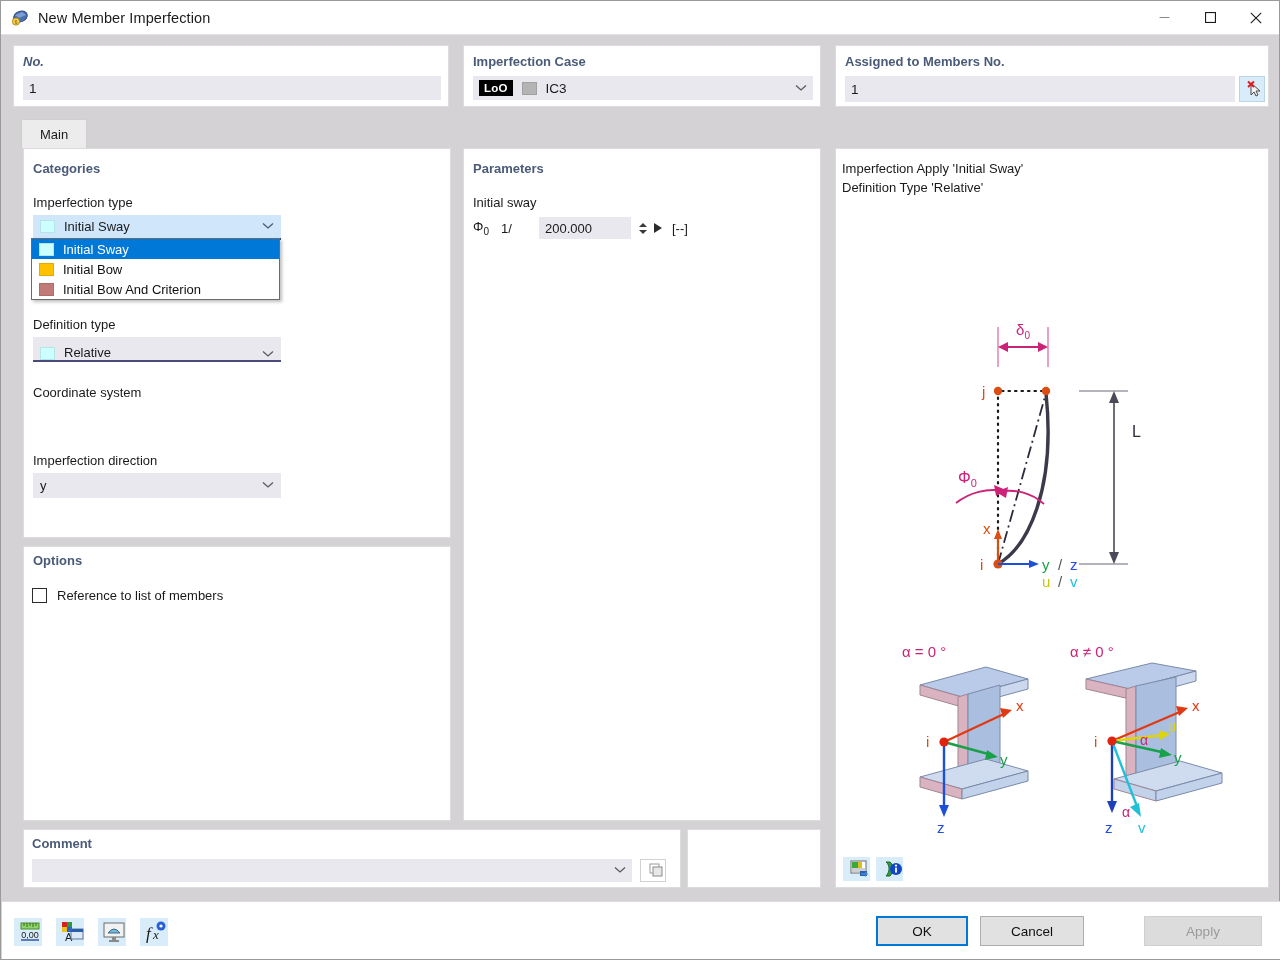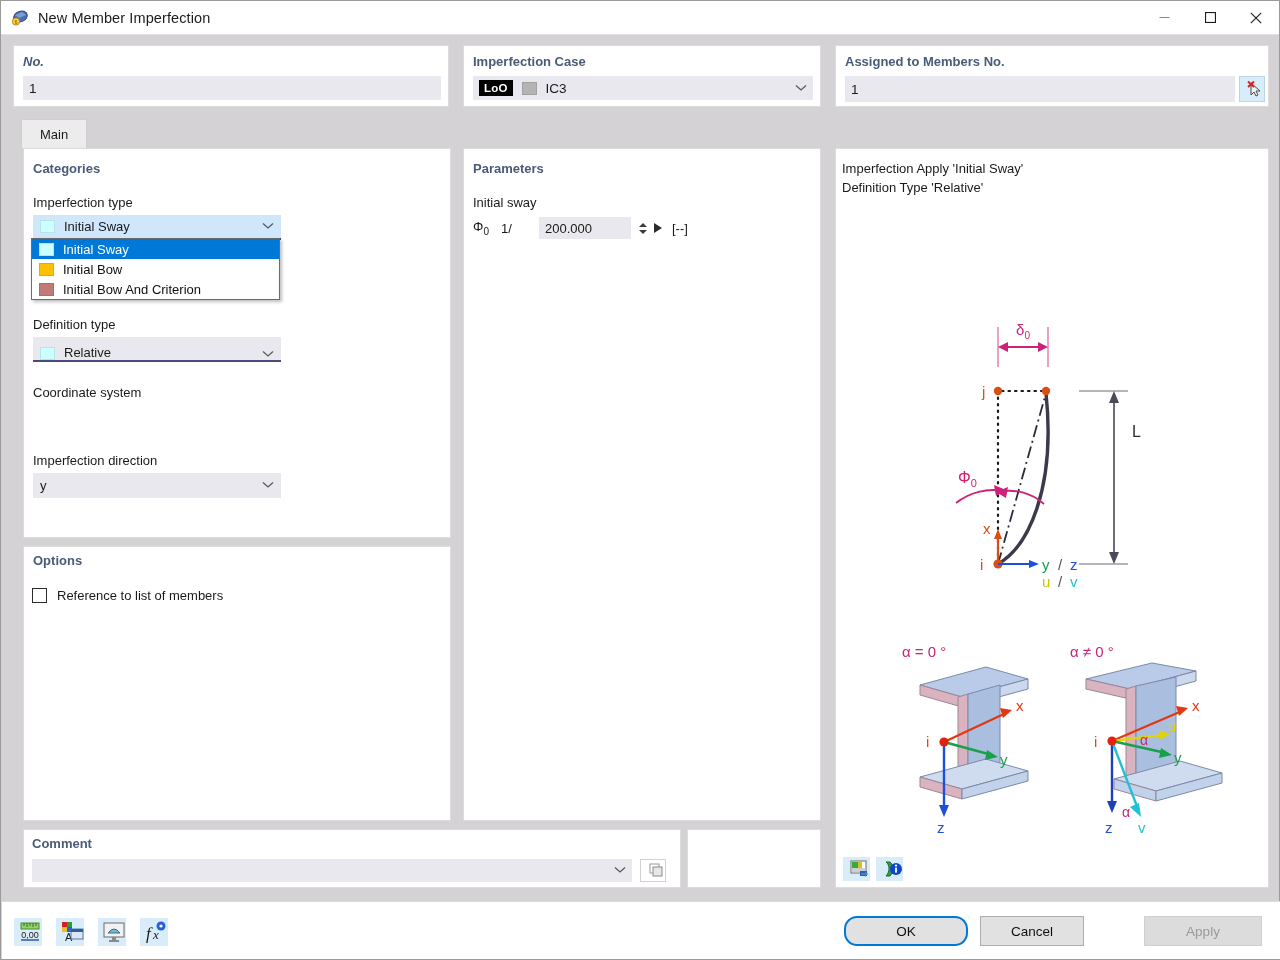--- a/index.html
+++ b/index.html
@@ -426,21 +426,21 @@
         <svg width="24" height="24" viewBox="0 0 24 24">
           <text x="2" y="19" font-size="17" font-style="italic" font-family="Liberation Serif, serif" fill="#1a1a1a">f</text>
           <text x="9" y="19" font-size="13" font-style="italic" font-family="Liberation Serif, serif" fill="#1a1a1a">x</text>
           <circle cx="17" cy="6" r="4.5" fill="#2a5fd8"></circle>
           <circle cx="17" cy="6" r="1.6" fill="#fff"></circle>
         </svg>
       </span>
     </div>
 
     <div style="position:absolute;right:18px;top:14px;display:flex;gap:12px;">
-      <span class="btn primary" style="width:124px;border-radius:13px;">
+      <span class="btn primary" style="width:92px;">
         <span>OK</span>
       </span>
       <span class="btn" style="width:104px;">
         <span>Cancel</span>
       </span>
       <span class="btn disabled" style="width:118px;">
         <span>Apply</span>
       </span>
     </div>
   </div>

